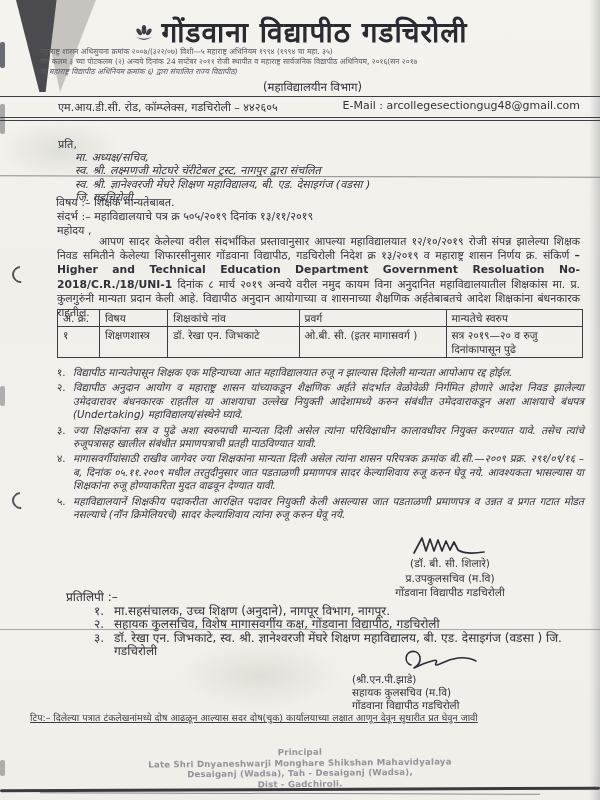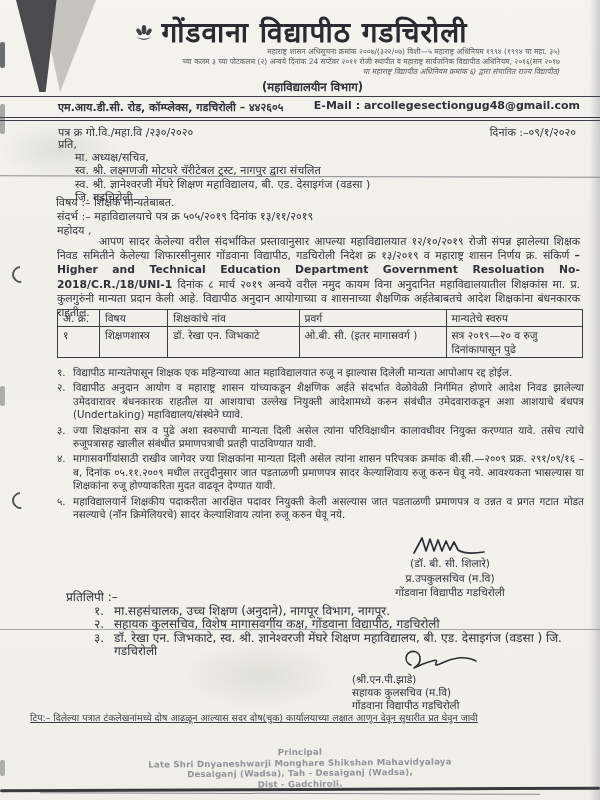--- a/index.html
+++ b/index.html
@@ -15,48 +15,48 @@
      clip-path:polygon(10% 0,100% 0,42% 100%);background:#c7c4bf;}
   .edge-band{top:0;right:0;bottom:0;width:11px;background:linear-gradient(to left,rgba(110,110,125,.28),rgba(110,110,125,0));}
   .edge-dash{left:0;width:5px;background:#6b6b72;border-radius:2px;}
   .punch{width:13px;height:13px;border:2.5px solid transparent;border-left-color:#55555c;border-bottom-color:#55555c;border-radius:50%;transform:rotate(40deg);}
   .scanline{left:0;right:0;height:1px;background:#6a6a72;opacity:.75;}
   .blotch{border-radius:50%;background:radial-gradient(closest-side,rgba(140,145,135,.18),rgba(140,145,135,0));}
 
   
   .title-row{top:12px;left:0;right:0;text-align:center;font-size:28px;font-weight:bold;color:#2a2a33;letter-spacing:1px;}
   .emblem{display:inline-block;vertical-align:middle;margin-right:7px;}
-  .notif{left:40px;right:40px;text-align:right;font-size:7.5px;line-height:10px;color:#5a5a63;}
-  .dept{top:79px;left:0;right:0;text-align:center;font-size:11.5px;font-weight:bold;padding-left:25px;}
+  .notif{left:40px;right:40px;text-align:left;font-size:7.5px;line-height:10px;color:#5a5a63;}
+  .dept{top:79px;left:0;right:0;text-align:center;font-size:11.5px;font-weight:normal;padding-left:25px;}
   .rule{left:0;right:0;height:1px;background:#3d3d46;}
-  .addr-row{top:99px;left:58px;right:20px;display:flex;justify-content:space-between;font-size:11px;font-weight:bold;}
+  .addr-row{top:99px;left:58px;right:20px;display:flex;justify-content:space-between;font-size:11px;font-weight:normal;}
   .meta-row{top:124px;left:58px;right:24px;display:flex;justify-content:space-between;font-size:11px;}
 
   
   .recipient{top:138px;left:58px;font-size:11px;line-height:13.2px;}
-  .recipient .lines{margin-left:17px;}
+  .recipient .lines{margin-left:17px;font-style:italic;}
 
   .subject{top:194px;left:56px;font-size:11px;}
   .reference{top:208px;left:57px;font-size:11px;}
   .salutation{top:222px;left:57px;font-size:11px;}
 
   .para{top:235px;left:57px;width:523px;font-size:10.8px;line-height:14.2px;text-align:justify;}
   .para .indent{display:inline-block;width:42px;}
   .para .en{font-weight:bold;font-family:"DejaVu Sans",sans-serif;}
   .para .ul{}
 
   table.approval{top:309px;left:57px;width:526px;border-collapse:collapse;position:absolute;font-size:10.5px;}
   table.approval th,table.approval td{border:1px solid #3c3c45;padding:1px 5px;text-align:left;font-weight:normal;vertical-align:top;}
   table.approval th{white-space:nowrap;}
   .c1{width:8%;} .c2{width:13%;} .c3{width:25%;} .c4{width:28%;} .c5{width:26%;}
 
   .conds{top:366px;left:57px;width:527px;font-size:10.3px;line-height:13.4px;text-align:justify;}
   .cond{display:flex;margin-bottom:2px;}
   .cond .num{flex:0 0 16px;}
-  .cond .txt{flex:1;}
+  .cond .txt{flex:1;font-style:italic;}
 
   .sig1{top:534px;left:330px;width:240px;text-align:center;font-size:10.6px;line-height:14.5px;}
   .sig2{top:645px;left:352px;width:176px;text-align:left;font-size:10.4px;line-height:13.2px;}
   .sig-scribble{display:block;margin:0 auto;}
 
   .copies{top:591px;left:66px;font-size:12px;line-height:13.6px;}
   .copies .item{display:flex;margin-left:28px;}
   .copies .n{flex:0 0 20px;}
 
   .note{top:711px;left:30px;right:26px;font-size:9.4px;text-decoration:underline;color:#3a3a44;}
@@ -100,24 +100,20 @@
   <div class="abs dept">(महाविद्यालयीन विभाग)</div>
 
   <div class="abs rule" style="top:96px;"></div>
   <div class="abs addr-row">
     <span>एम.आय.डी.सी. रोड, कॉम्प्लेक्स, गडचिरोली – ४४२६०५</span>
     <span>E-Mail : arcollegesectiongug48@gmail.com</span>
   </div>
   <div class="abs rule" style="top:117px;"></div>
   <div class="abs rule" style="top:120px;"></div>
 
-  <div class="abs meta-row">
-    <span>पत्र क्र गो.वि./महा.वि /२३०/२०२०</span>
-    <span>दिनांक :–०९/१/२०२०</span>
-  </div>
 
   <div class="abs recipient">
     <div>प्रति,</div>
     <div class="lines">
       <div>मा. अध्यक्ष/सचिव,</div>
       <div>स्व. श्री. लक्ष्मणजी मोटघरे चॅरीटेबल ट्रस्ट, नागपुर द्वारा संचलित</div>
       <div>स्व. श्री. ज्ञानेश्वरजी मेंघरे शिक्षण महाविद्यालय, बी. एड. देसाइगंज (वडसा )</div>
       <div>जि. गडचिरोली</div>
     </div>
   </div>

